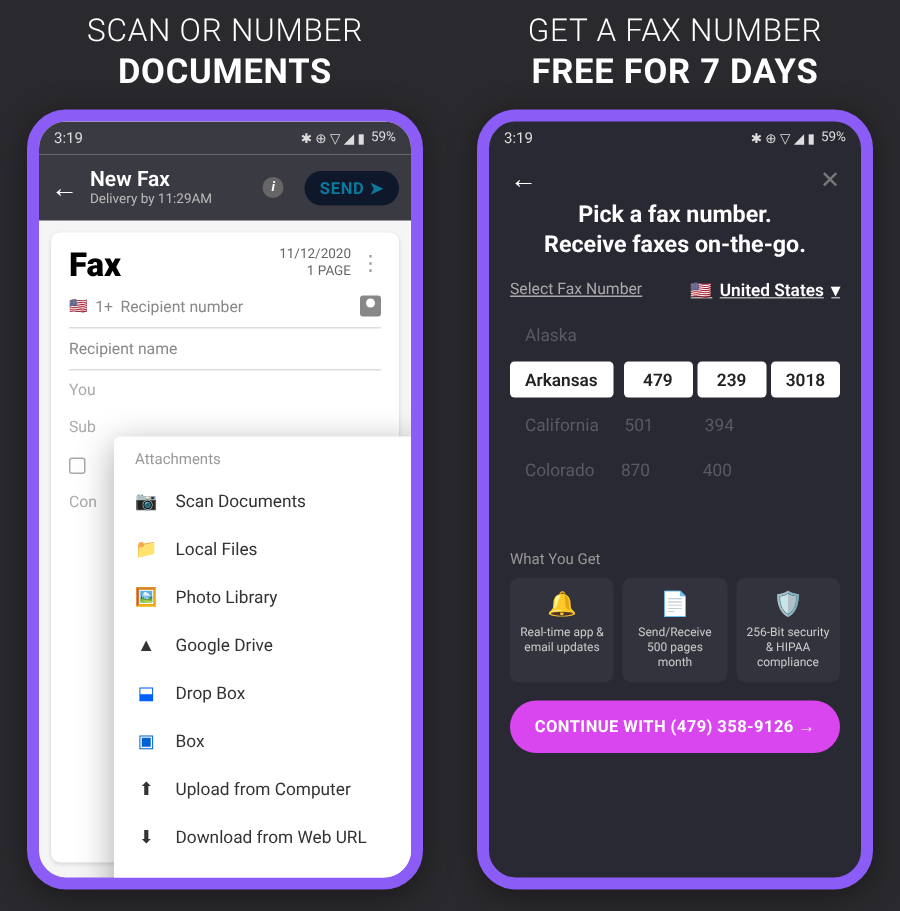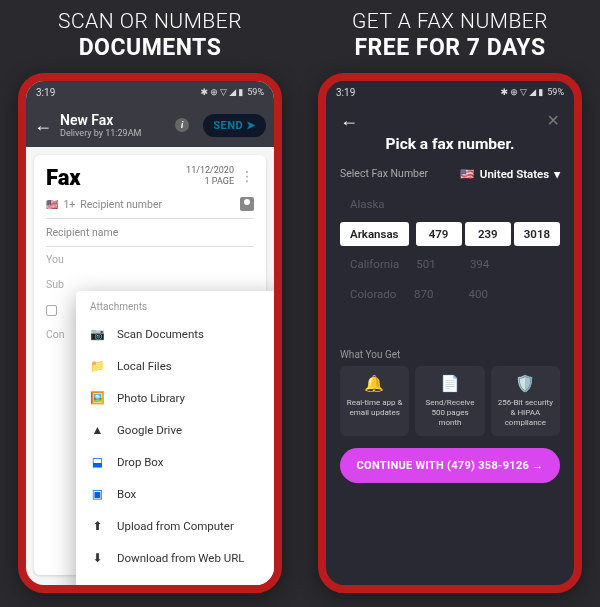--- a/index.html
+++ b/index.html
@@ -1,21 +1,21 @@
 <!DOCTYPE html>
 <html><head>
 <meta charset="utf-8">
 <style>
 * { margin: 0; padding: 0; box-sizing: border-box; font-family: -apple-system, BlinkMacSystemFont, "Segoe UI", Roboto, sans-serif; }
 body { background: #2a2a2e; width: 600px; height: 607px; overflow: hidden; display: flex; }
 .panel { width: 300px; height: 607px; position: relative; display: flex; flex-direction: column; align-items: center; }
 .panel-title { text-align: center; color: #fff; padding: 8px 0 8px; line-height: 1.25; font-weight: 300; letter-spacing: 0.5px; }
 .panel-title .line1 { font-size: 21px; }
 .panel-title .line2 { font-size: 23px; font-weight: 700; }
-.phone { width: 264px; height: 520px; background: #f5f5f5; border-radius: 26px; border: 8px solid #b91c1c; box-shadow: 0 4px 20px rgba(0,0,0,0.4); position: relative; overflow: hidden; margin-top: 2px; }
+.phone { width: 264px; height: 520px; background: #f5f5f5; border-radius: 26px; border: 8px solid #8b5cf6; box-shadow: 0 4px 20px rgba(0,0,0,0.4); position: relative; overflow: hidden; margin-top: 2px; }
 .phone.dark { background: #292933; }
 .statusbar { height: 22px; display: flex; align-items: center; justify-content: space-between; padding: 0 10px; font-size: 10px; color: #ddd; }
 .phone:not(.dark) .statusbar { background: #3a3a42; }
 .phone.dark .statusbar { color: #ddd; }
 .status-icons { display: flex; gap: 4px; align-items: center; font-size: 9px; }
 .navbar { height: 44px; background: #3a3a42; display: flex; align-items: center; padding: 0 8px; gap: 8px; }
 .back-arrow { color: #fff; font-size: 18px; }
 .nav-title-block { flex: 1; }
 .nav-title { color: #fff; font-weight: 600; font-size: 14px; }
 .nav-sub { color: #bbb; font-size: 9px; }
@@ -36,21 +36,21 @@
 .menu-item { display: flex; align-items: center; gap: 12px; padding: 8.5px 14px; font-size: 11.5px; color: #333; }
 .mi-icon { width: 15px; height: 15px; display: flex; align-items: center; justify-content: center; font-size: 12px; }
 .faded-row { font-size: 10.5px; color: #aaa; padding: 6px 0; }
 .checkbox { width: 11px; height: 11px; border: 1.5px solid #aaa; border-radius: 2px; display: inline-block; vertical-align: middle; margin-right: 4px; }
 
 
 .dark-content { padding: 0 14px; color: #fff; }
 .subnav { display: flex; align-items: center; padding: 6px 0 2px; }
 .close-x { margin-left: auto; color: #777; font-size: 16px; }
 .pick-title { text-align: center; font-weight: 700; font-size: 15.5px; line-height: 1.28; margin: 2px 0 12px; }
-.selrow { display: flex; justify-content: space-between; align-items: center; font-size: 10.5px; color: #aaa; margin-bottom: 8px; }
+.selrow { display: flex; justify-content: space-between; align-items: center; font-size: 10.5px; color: #aaa; margin-bottom: 8px; text-decoration: underline; }
 .country-sel { color: #fff; font-size: 11.5px; font-weight: 600; display: flex; align-items: center; gap: 5px; }
 .picker { position: relative; height: 150px; }
 .picker-row { display: flex; align-items: center; height: 30px; font-size: 11.5px; color: #5a5a66; }
 .picker-row .state { flex: 1; padding-left: 10px; }
 .picker-row .num { width: 64px; text-align: center; }
 .picker-row.sel { color: #fff; font-weight: 600; }
 .picker-row.sel .state { background: #fff; color: #222; border-radius: 3px; padding: 5px 10px; margin-right: 4px; }
 .picker-row.sel .num { background: #fff; color: #222; border-radius: 3px; padding: 5px 0; margin-left: 3px; }
 .wyg-label { font-size: 10px; color: #999; margin: 10px 0 6px; }
 .benefits { display: flex; gap: 6px; }
@@ -162,20 +162,21 @@
           <span>59%</span>
         </span>
     </div>
     <div class="dark-content">
       <div class="subnav">
         <span class="back-arrow">←</span>
         <span class="close-x">✕</span>
       </div>
       <div class="pick-title">
         <div>Pick a fax number.</div>
+        <div>Receive faxes on-the-go.</div>
       </div>
       <div class="selrow">
         <span>Select Fax Number</span>
         <span class="country-sel">
           <span>🇺🇸</span>
           <span>United States</span>
           <span>▾</span>
         </span>
       </div>
       <div class="picker">

